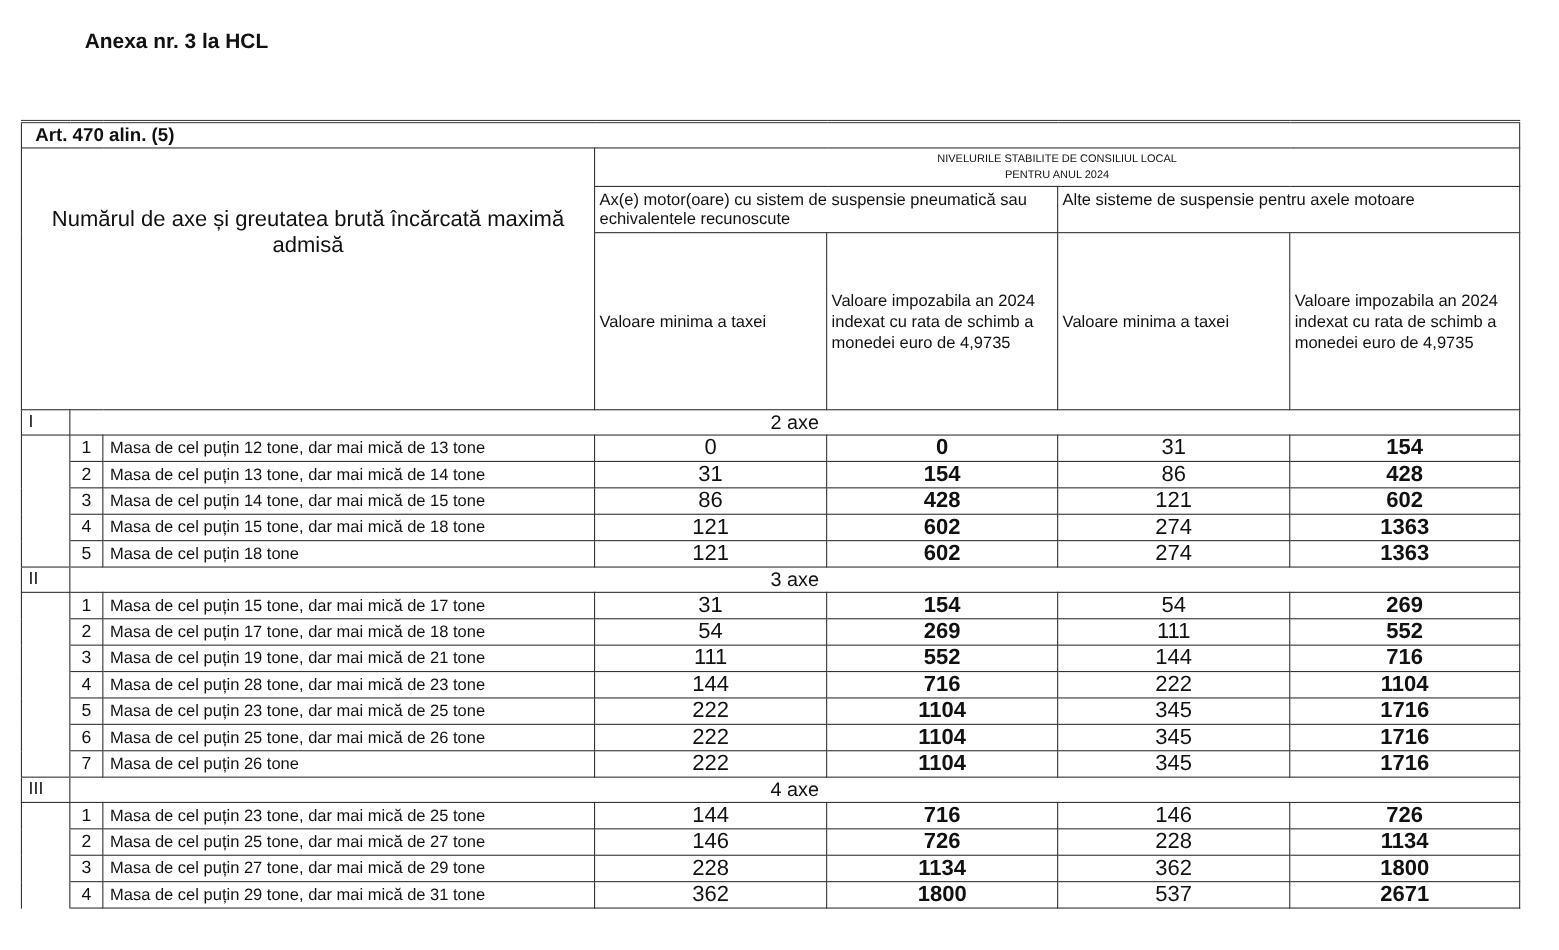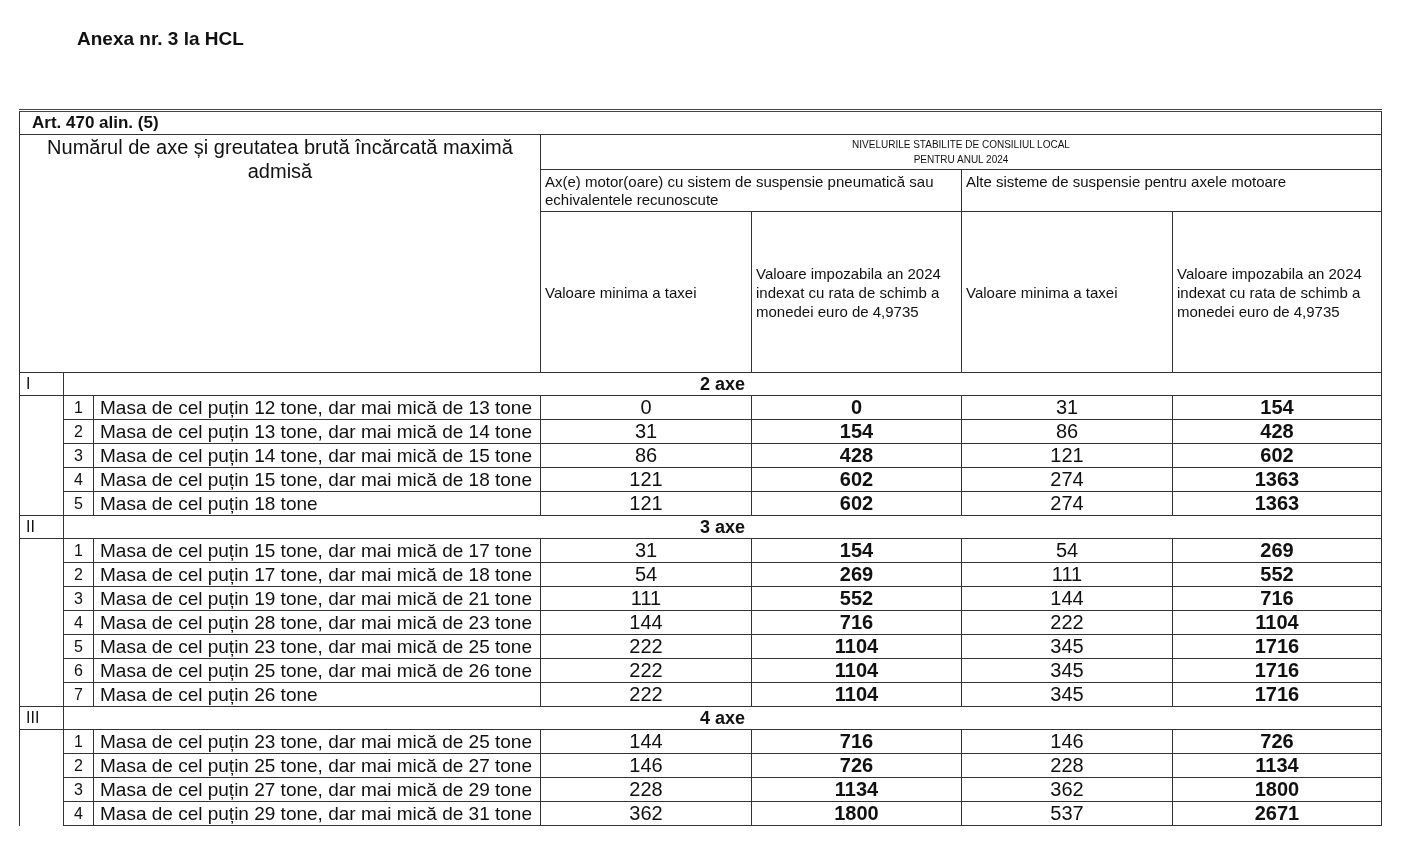--- a/index.html
+++ b/index.html
@@ -3,30 +3,30 @@
 <meta charset="utf-8">
 <style>
   html, body { margin: 0; padding: 0; background: #ffffff; }
   body { width: 1417px; height: 864px; position: relative; overflow: hidden;
          font-family: "Liberation Sans", sans-serif; color: #111; }
   .title { position: absolute; left: 77px; top: 28px; font-size: 19px; font-weight: bold; }
   .frame { position: absolute; left: 19px; top: 73px; width: 1362px; height: 770px; margin-top: 36px; }
   table { border-collapse: collapse; table-layout: fixed; width: 1362px; }
   td { border: 1.5px solid #333; padding: 0 4px; font-size: 17px; vertical-align: middle; }
   .art { font-weight: bold; font-size: 17px; height: 22px; padding-left: 12px; border-top: 3px double #444; }
-  .hdr-left { text-align: center; font-size: 20px; line-height: 24px; vertical-align: top; }
+  .hdr-left { text-align: center; font-size: 20px; line-height: 24px; vertical-align: top; padding-top: 52px; }
   .hdr-top { text-align: center; font-size: 10px; line-height: 15px; height: 34px; }
   .hdr-sub { text-align: left; font-size: 15px; line-height: 18px; height: 38px; vertical-align: top; padding-top: 3px; }
   .hdr-col { font-size: 15px; line-height: 19px; height: 160px; }
   .grp td { height: 22px; }
   .grp .roman { font-size: 16px; padding-left: 6px; }
-  .grp .gtitle { text-align: center; font-weight: bold; font-size: 18px; }
+  .grp .gtitle { text-align: center; font-weight: normal; font-size: 18px; }
   .row td { height: 23px; }
   .row .num { text-align: center; font-size: 16px; padding: 0; }
-  .row .desc { font-size: 19px; padding-left: 6px; white-space: nowrap; }
+  .row .desc { font-size: 15px; padding-left: 6px; white-space: nowrap; }
   .row .val { text-align: center; font-size: 20px; }
   .row .b { font-weight: bold; }
   .blank { border-top: none; border-bottom: none; }
 </style>
 </head>
 <body>
 
 <div class="title">Anexa nr. 3 la HCL</div>
 
 <div class="frame">

